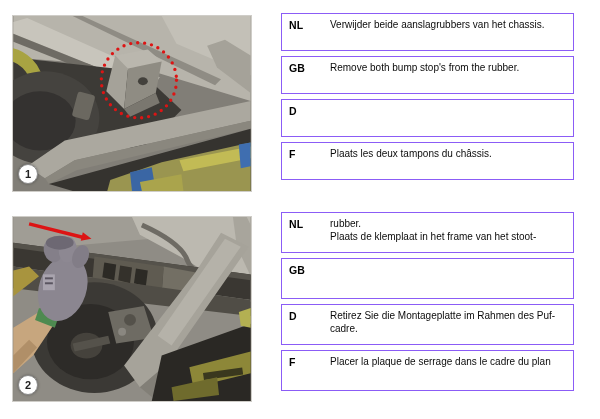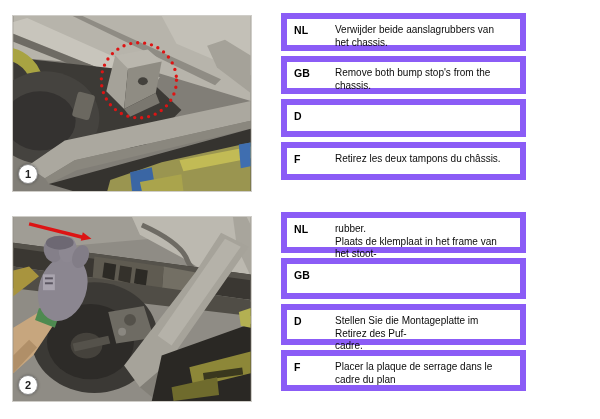--- a/index.html
+++ b/index.html
@@ -16,22 +16,22 @@
   .photo svg{display:block;width:100%;height:100%;}
   .badge{
     position:absolute;left:5px;width:20px;height:20px;border-radius:50%;
     background:#ffffff;border:1px solid #8a8a8a;box-sizing:border-box;
     font-size:11px;font-weight:600;line-height:18px;text-align:center;color:#222;
     box-shadow:0 0 3px rgba(0,0,0,.35);
   }
   #photo1 .badge{top:148px;}
   #photo2 .badge{top:158px;}
   .irow{
-    position:absolute;left:281px;width:245px;background:#fff;
-    border:6px solid #8b5cf6;box-sizing:border-box;
+    position:absolute;left:281px;width:293px;background:#fff;
+    border:1px solid #8b5cf6;box-sizing:border-box;
   }
   .irow .lang{
     position:absolute;left:7px;top:5px;font-size:10.5px;font-weight:bold;letter-spacing:.2px;
   }
   .irow .text{
     margin:5px 10px 0 48px;font-size:10px;line-height:12.5px;color:#0b0b0b;
   }
   
   #r0{top:13px;height:38px;} #r1{top:56px;height:38px;}
   #r2{top:99px;height:38px;} #r3{top:142px;height:38px;}
@@ -148,51 +148,51 @@
   <div class="irow" id="r0">
     <span class="lang">NL</span>
     <div class="text">
       <div>Verwijder beide aanslagrubbers van het chassis.</div>
       <div></div>
     </div>
   </div>
   <div class="irow" id="r1">
     <span class="lang">GB</span>
     <div class="text">
-      <div>Remove both bump stop's from the chassis.</div>
+      <div>Remove both bump stop's from the rubber.</div>
       <div></div>
     </div>
   </div>
   <div class="irow" id="r2">
     <span class="lang">D</span>
   </div>
   <div class="irow" id="r3">
     <span class="lang">F</span>
     <div class="text">
-      <div>Retirez les deux tampons du châssis.</div>
+      <div>Plaats les deux tampons du châssis.</div>
       <div></div>
     </div>
   </div>
 
   <div class="irow" id="r4">
     <span class="lang">NL</span>
     <div class="text">
       <div>rubber.</div>
       <div>Plaats de  klemplaat in het frame van het  stoot-</div>
     </div>
   </div>
   <div class="irow" id="r5">
     <span class="lang">GB</span>
     <div class="text">
     </div>
   </div>
   <div class="irow" id="r6">
     <span class="lang">D</span>
     <div class="text">
-      <div>Stellen Sie die Montageplatte im Retirez des Puf-</div>
+      <div>Retirez Sie die Montageplatte im Rahmen des Puf-</div>
       <div>cadre.</div>
     </div>
   </div>
   <div class="irow" id="r7">
     <span class="lang">F</span>
     <div class="text">
       <div>Placer la plaque de serrage dans le cadre du plan</div>
     </div>
   </div>
 

